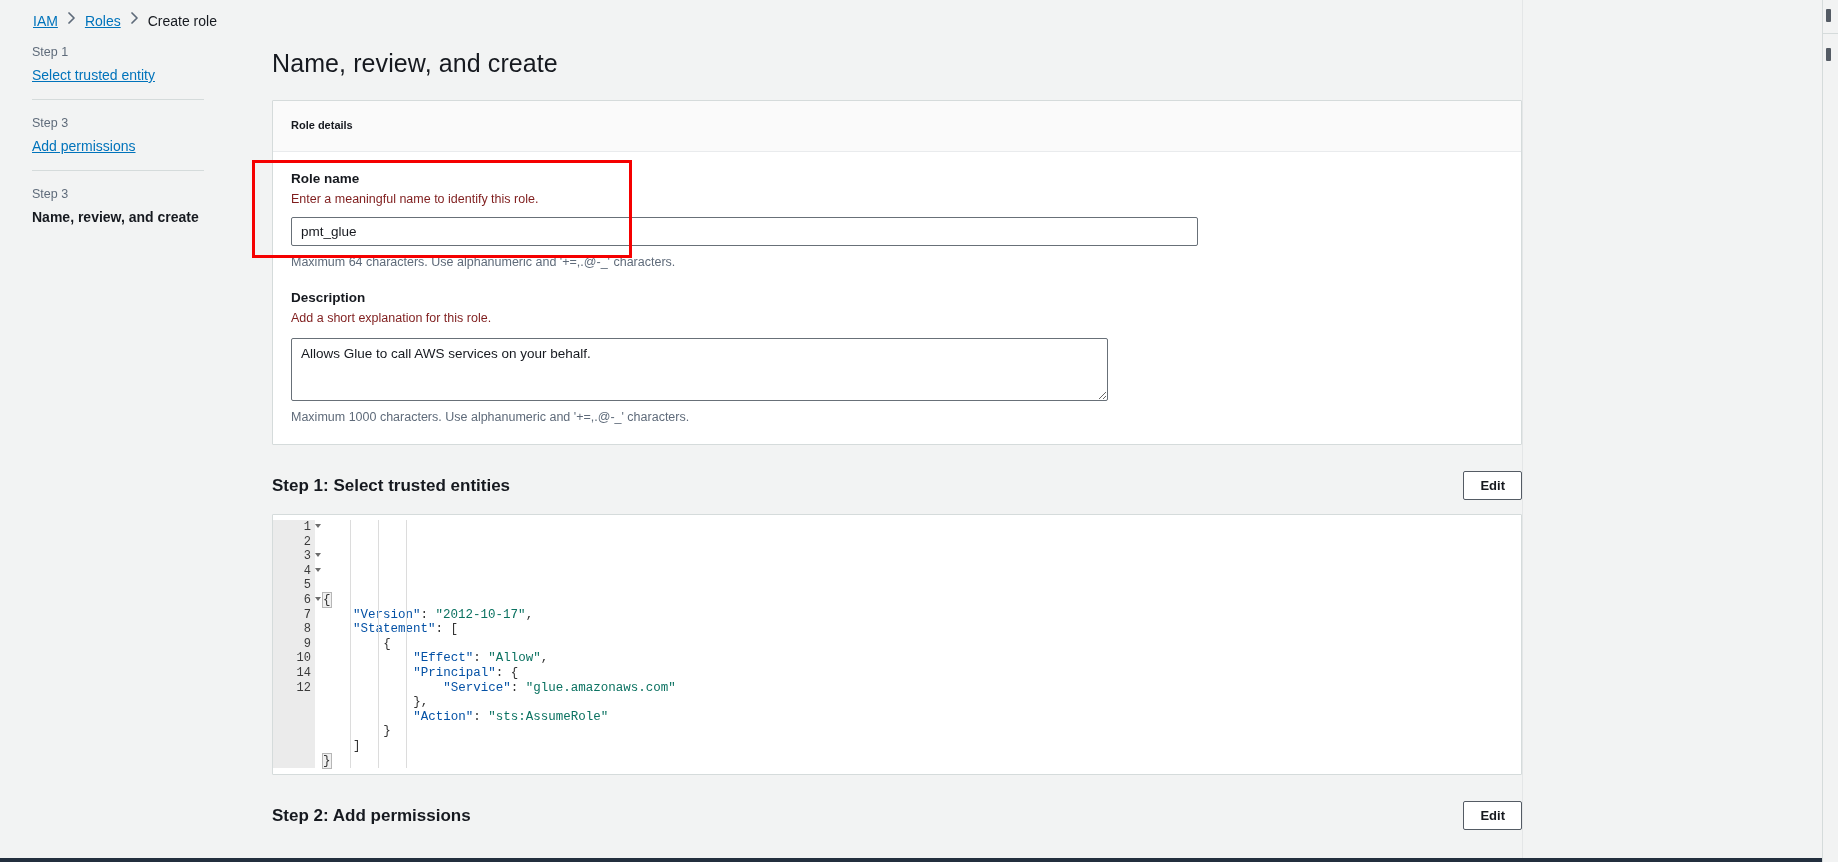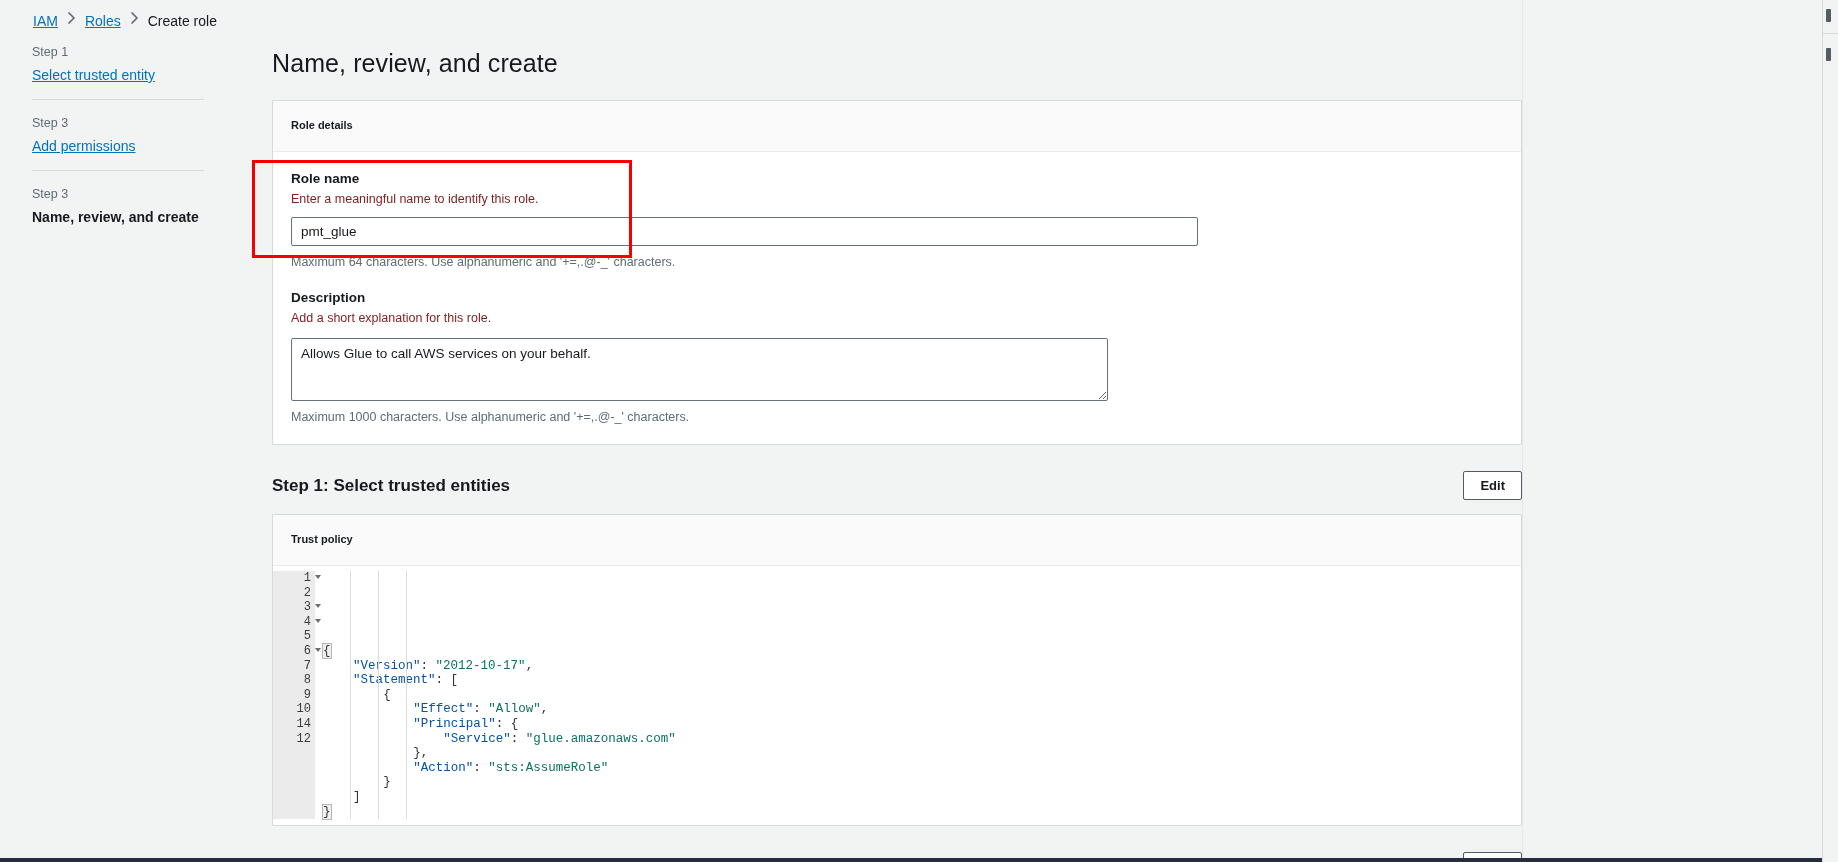--- a/index.html
+++ b/index.html
@@ -391,23 +391,20 @@
 
       </div>
     </section>
 
     <div class="step-section">
       <span class="step-section-title">Step 1: Select trusted entities</span>
       <button class="edit-btn">Edit</button>
     </div>
 
     <section class="code-card">
-      <div class="code-header">
-        <span class="card-title">Trust policy</span>
-      </div>
       <div class="code-area">
         <div class="gutter" id="gutter">
             <div class="gutter-row">1<span class="fold"></span></div>
             <div class="gutter-row">2</div>
             <div class="gutter-row">3<span class="fold"></span></div>
             <div class="gutter-row">4<span class="fold"></span></div>
             <div class="gutter-row">5</div>
             <div class="gutter-row">6<span class="fold"></span></div>
             <div class="gutter-row">7</div>
             <div class="gutter-row">8</div>

